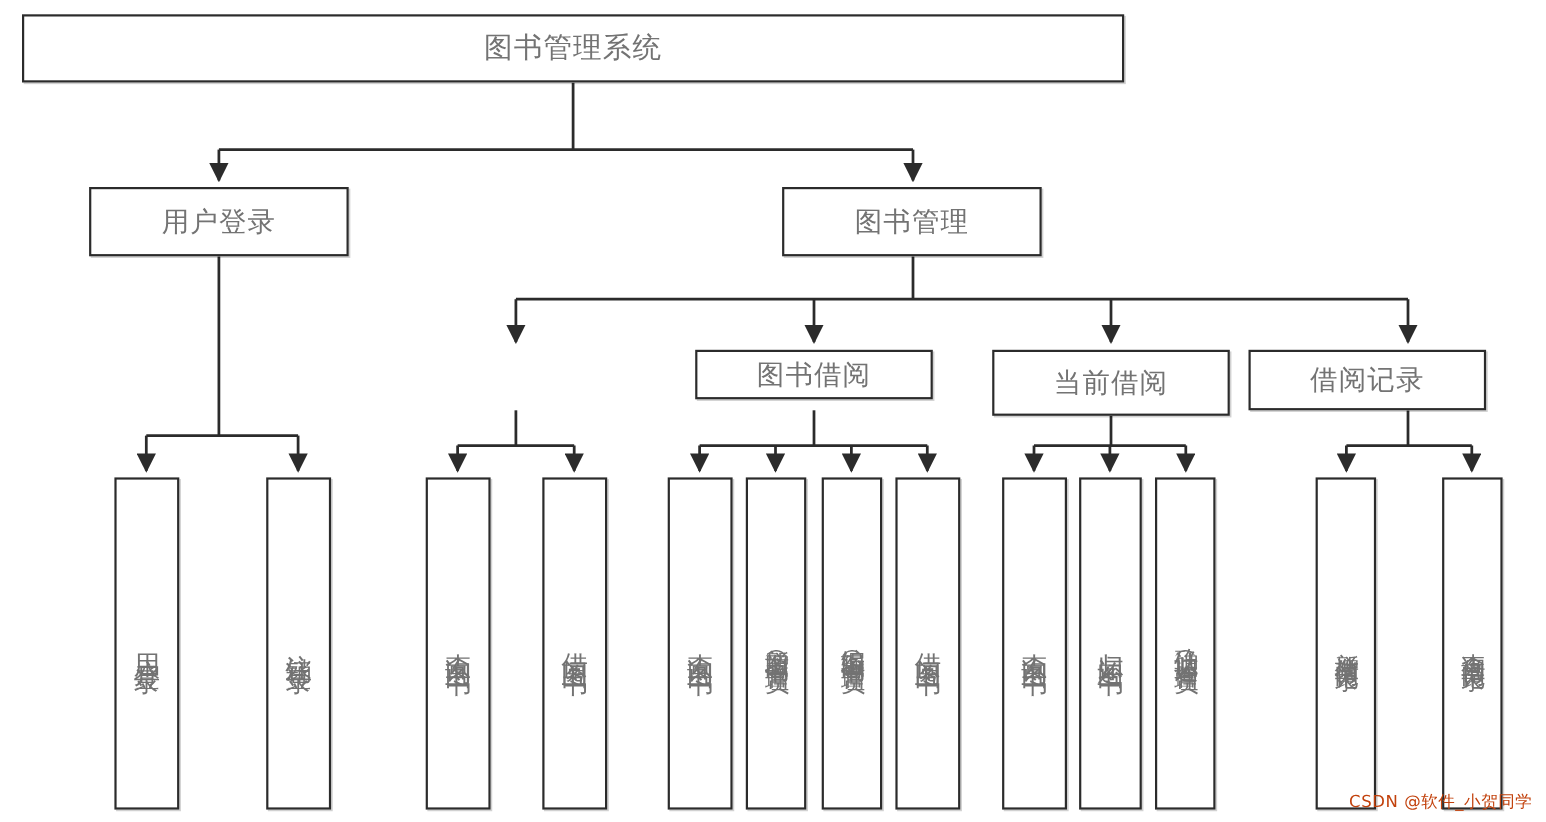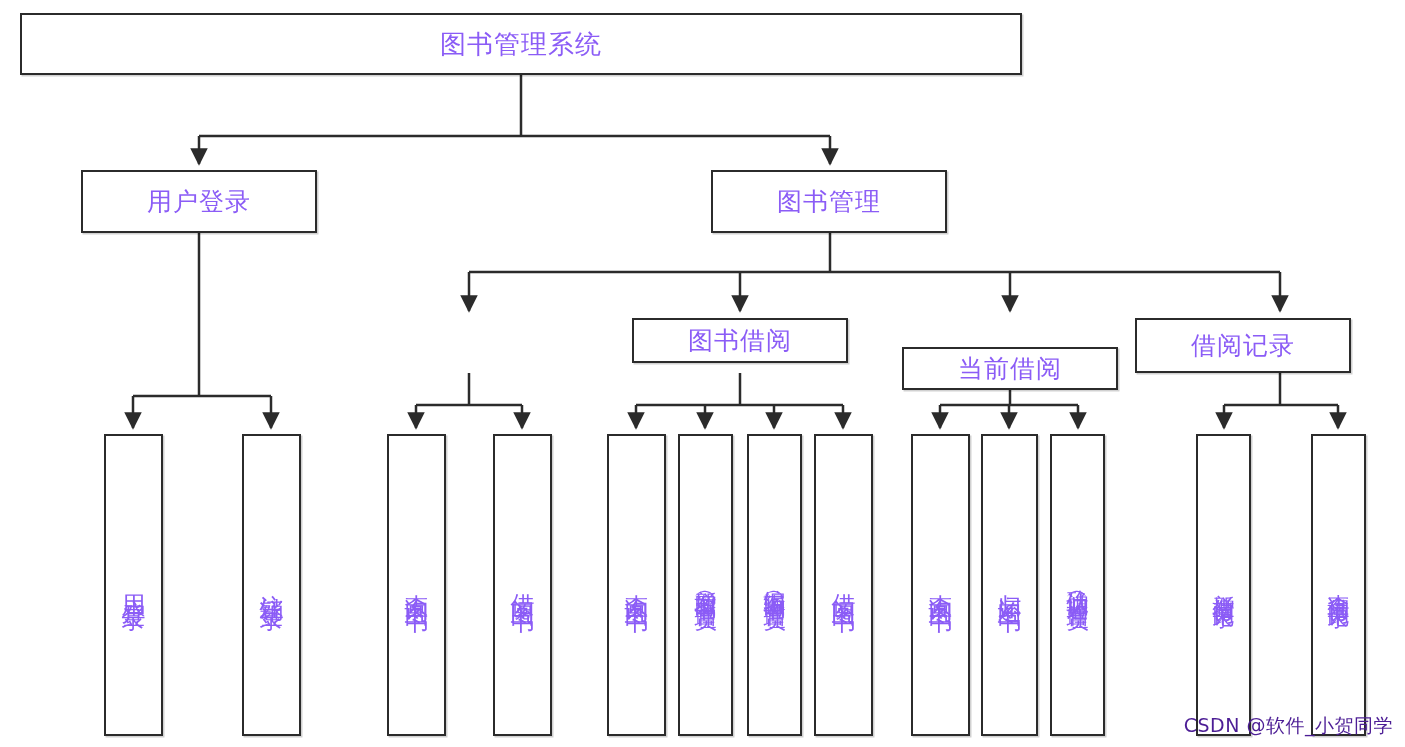--- a/index.html
+++ b/index.html
@@ -34,21 +34,21 @@
     display: flex;
     align-items: center;
     justify-content: center;
     color: #2b2b2b;
     box-shadow: 1.5px 1.5px 0 rgba(0,0,0,0.18);
   }
   .node .label {
     display: block;
     text-align: center;
     line-height: 1.18;
-    color: #8b5cf6;
+    color: #737373;
   }
   
   .node.horiz .label {
     font-size: 25px;
     letter-spacing: 1px;
     white-space: nowrap;
   }
   .node.root .label {
     font-size: 26px;
   }
@@ -68,22 +68,22 @@
     -webkit-writing-mode: vertical-rl;
   }
   .node.vert.narrow .label {
     font-size: 22px;
     letter-spacing: 3px;
   }
   .watermark {
     position: absolute;
     right: 12px;
     bottom: 8px;
-    font-size: 19px;
-    color: #4c1d95;
+    font-size: 15px;
+    color: #c2410c;
     letter-spacing: 0.5px;
     white-space: nowrap;
     font-family: "DejaVu Sans", "Liberation Sans", sans-serif;
   }
 </style>
 </head>
 <body>
 
 <div id="canvas">
 
@@ -144,21 +144,21 @@
   <div class="node horiz" style="left:81px; top:170px; width:236px; height:63px;">
     <span class="label">用户登录</span>
   </div>
   <div class="node horiz" style="left:711px; top:170px; width:236px; height:63px;justify-content:center;">
     <span class="label">图书管理</span>
   </div>
 
   <div class="node horiz" style="left:632px; top:318px; width:216px; height:45px;">
     <span class="label">图书借阅</span>
   </div>
-  <div class="node horiz" style="left:902px; top:318px; width:216px; height:43px;margin-top:29px;">
+  <div class="node horiz" style="left:902px; top:318px; width:216px; height:60px;">
     <span class="label">当前借阅</span>
   </div>
   <div class="node horiz" style="left:1135px; top:318px; width:216px; height:55px;">
     <span class="label">借阅记录</span>
   </div>
 
   <div class="node vert" style="left:104px; top:434px; width:59px; height:302px;">
     <span class="label">用户登录</span>
   </div>
   <div class="node vert" style="left:242px; top:434px; width:59px; height:302px;">

